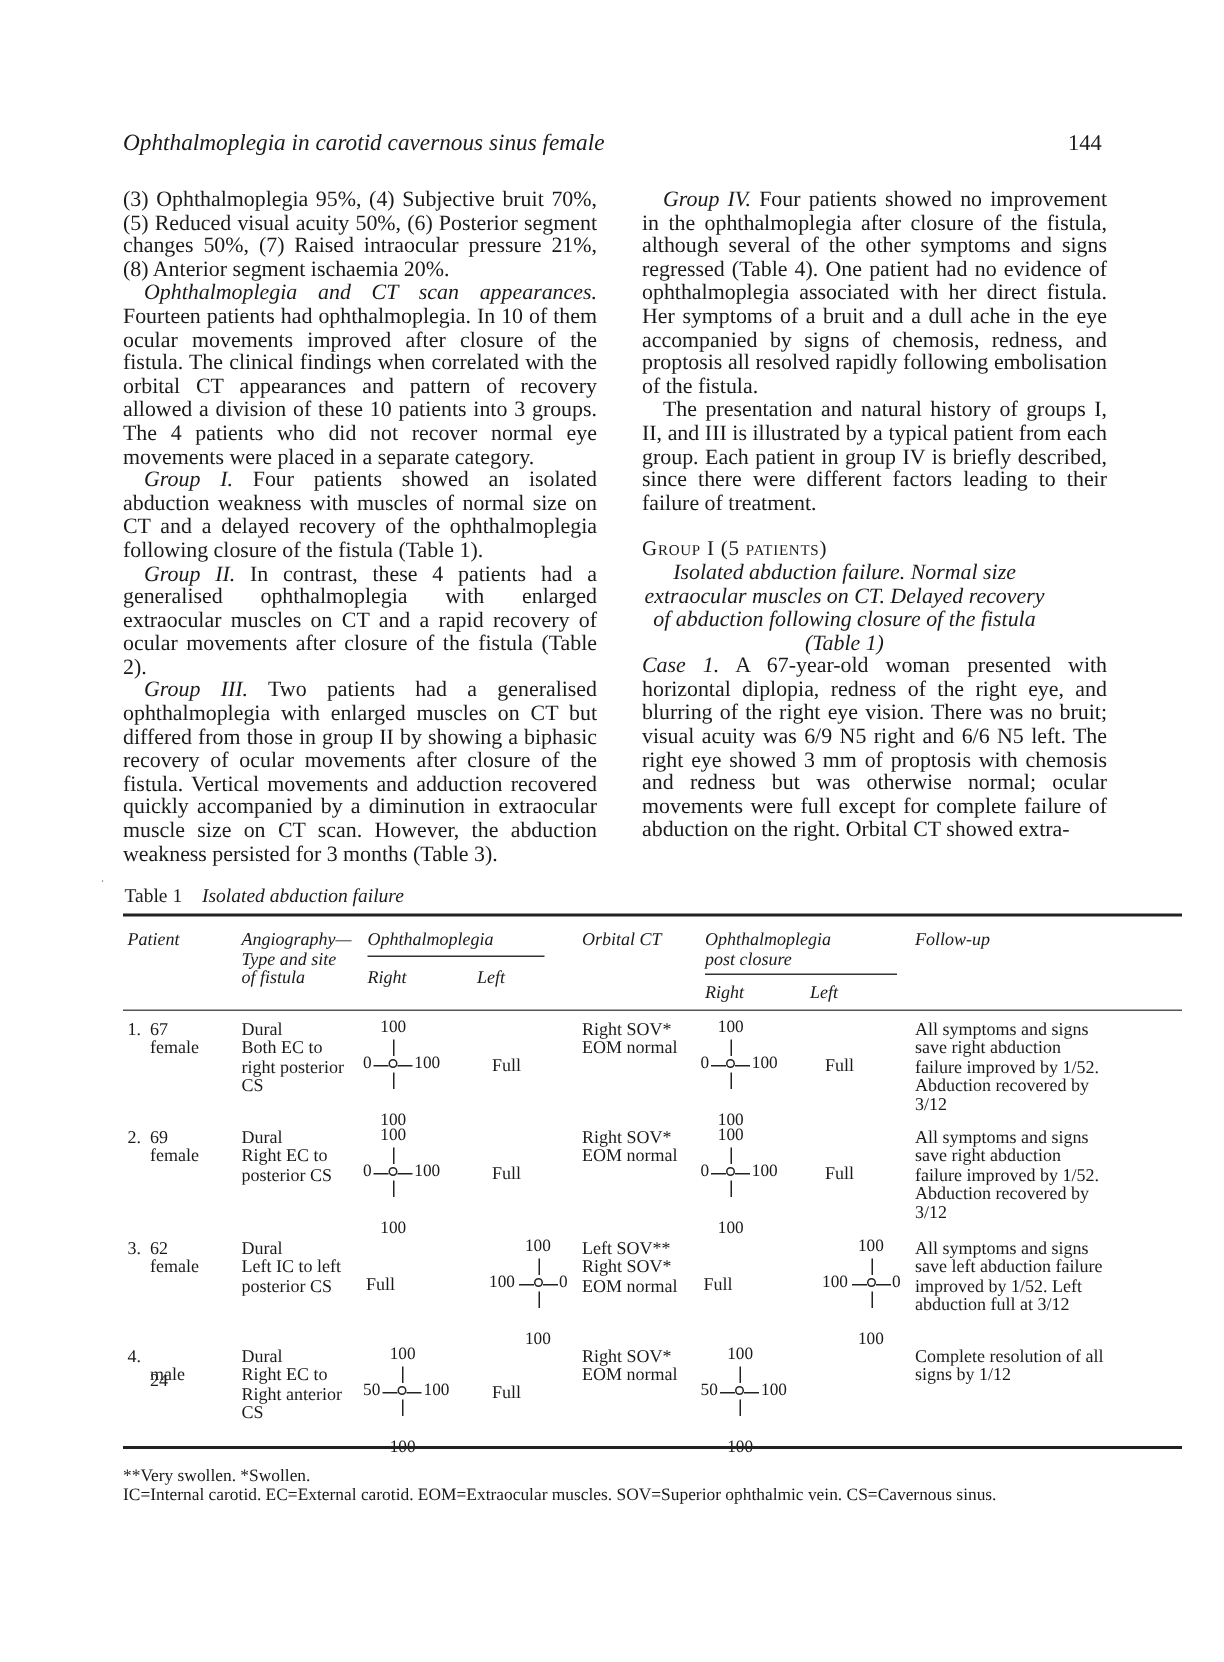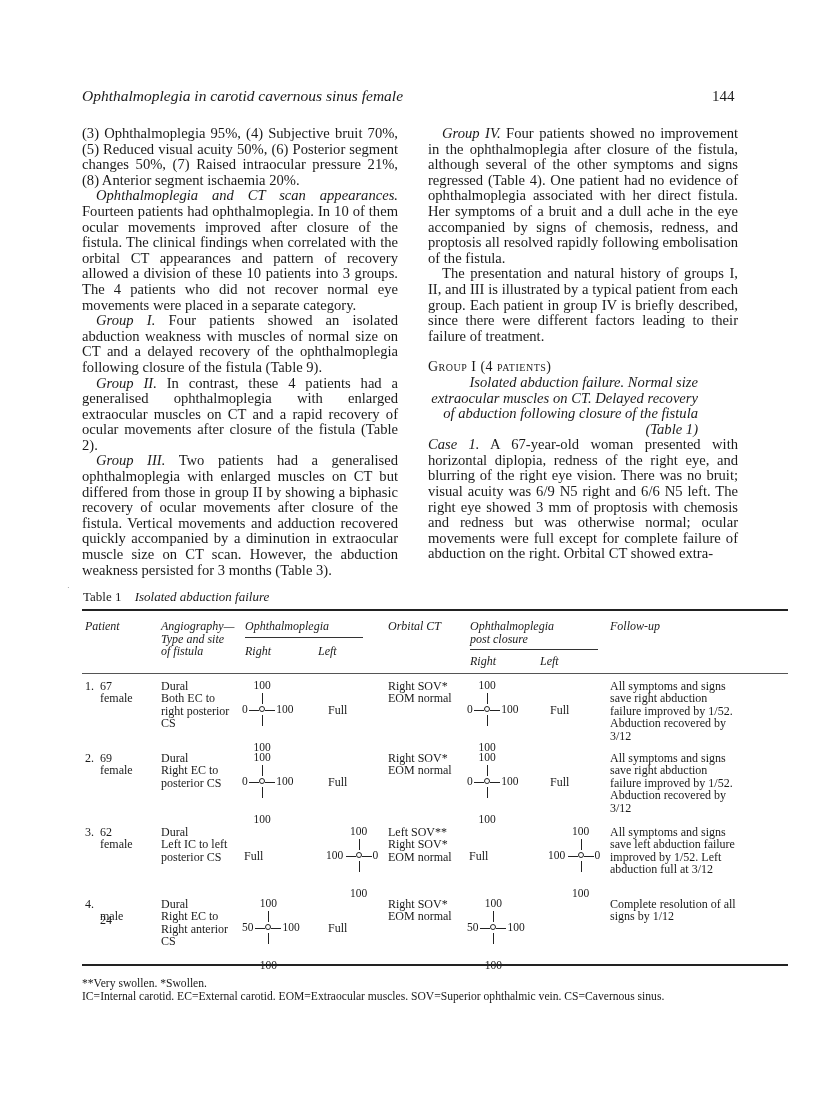--- a/index.html
+++ b/index.html
@@ -18,21 +18,21 @@
     position: absolute; top: 126px; width: 316px;
     font-size: 14.6px; line-height: 15.6px; text-align: justify;
   }
   .col.left { left: 82px; }
   .col.right { left: 428px; width: 310px; }
   .col p { margin: 0; text-indent: 0; }
   .col p.ind { text-indent: 14px; }
   .col .it { font-style: italic; }
   .gap { height: 15px; }
   .smallcaps { font-variant: small-caps; letter-spacing: 0.5px; font-size: 14px; }
-  .subhead { font-style: italic; text-align: right; }
+  .subhead { font-style: italic; text-align: center; }
 
   .dot-mark { position: absolute; left: 67px; top: 583px; font-size: 8px; color: #777; }
 
   .table-caption { position: absolute; left: 83px; top: 589px; font-size: 13px; }
   .table-caption .num { margin-right: 10px; }
   .table-caption .ttl { font-style: italic; }
 
   .rule { position: absolute; left: 82px; width: 706px; background: #222; }
   .rule.top { top: 609px; height: 2px; }
   .rule.hdr { top: 673px; height: 1px; background: #555; }
@@ -55,30 +55,30 @@
 </style>
 </head>
 <body>
 
 <div class="running-head">Ophthalmoplegia in carotid cavernous sinus female</div>
 <div class="page-num">144</div>
 
 <div class="col left">
   <p>(3) Ophthalmoplegia 95%, (4) Subjective bruit 70%, (5) Reduced visual acuity 50%, (6) Posterior segment changes 50%, (7) Raised intraocular pressure 21%, (8) Anterior segment ischaemia 20%.</p>
   <p class="ind"><span class="it">Ophthalmoplegia and CT scan appearances.</span><span> Fourteen patients had ophthalmoplegia. In 10 of them ocular movements improved after closure of the fistula. The clinical findings when correlated with the orbital CT appearances and pattern of recovery allowed a division of these 10 patients into 3 groups. The 4 patients who did not recover normal eye movements were placed in a separate category.</span></p>
-  <p class="ind"><span class="it">Group I.</span><span> Four patients showed an isolated abduction weakness with muscles of normal size on CT and a delayed recovery of the ophthalmoplegia following closure of the fistula (Table 9).</span></p>
+  <p class="ind"><span class="it">Group I.</span><span> Four patients showed an isolated abduction weakness with muscles of normal size on CT and a delayed recovery of the ophthalmoplegia following closure of the fistula (Table 1).</span></p>
   <p class="ind"><span class="it">Group II.</span><span> In contrast, these 4 patients had a generalised ophthalmoplegia with enlarged extraocular muscles on CT and a rapid recovery of ocular movements after closure of the fistula (Table 2).</span></p>
   <p class="ind"><span class="it">Group III.</span><span> Two patients had a generalised ophthalmoplegia with enlarged muscles on CT but differed from those in group II by showing a biphasic recovery of ocular movements after closure of the fistula. Vertical movements and adduction recovered quickly accompanied by a diminution in extraocular muscle size on CT scan. However, the abduction weakness persisted for 3 months (Table 3).</span></p>
 </div>
 
 <div class="col right">
   <p class="ind"><span class="it">Group IV.</span><span> Four patients showed no improvement in the ophthalmoplegia after closure of the fistula, although several of the other symptoms and signs regressed (Table 4). One patient had no evidence of ophthalmoplegia associated with her direct fistula. Her symptoms of a bruit and a dull ache in the eye accompanied by signs of chemosis, redness, and proptosis all resolved rapidly following embolisation of the fistula.</span></p>
   <p class="ind">The presentation and natural history of groups I, II, and III is illustrated by a typical patient from each group. Each patient in group IV is briefly described, since there were different factors leading to their failure of treatment.</p>
   <div class="gap"></div>
-  <p class="smallcaps">Group I (4 patients)</p>
+  <p class="smallcaps">Group I (5 patients)</p>
   <p class="subhead" style="padding-right:40px;">Isolated abduction failure. Normal size extraocular muscles on CT. Delayed recovery of abduction following closure of the fistula (Table 1)</p>
   <p><span class="it">Case 1.</span><span> A 67-year-old woman presented with horizontal diplopia, redness of the right eye, and blurring of the right eye vision. There was no bruit; visual acuity was 6/9 N5 right and 6/6 N5 left. The right eye showed 3 mm of proptosis with chemosis and redness but was otherwise normal; ocular movements were full except for complete failure of abduction on the right. Orbital CT showed extra-</span></p>
 </div>
 
 <div class="dot-mark">·</div>
 
 <div class="table-caption">
   <span class="num">Table 1</span>
   <span class="ttl">Isolated abduction failure</span>
 </div>

